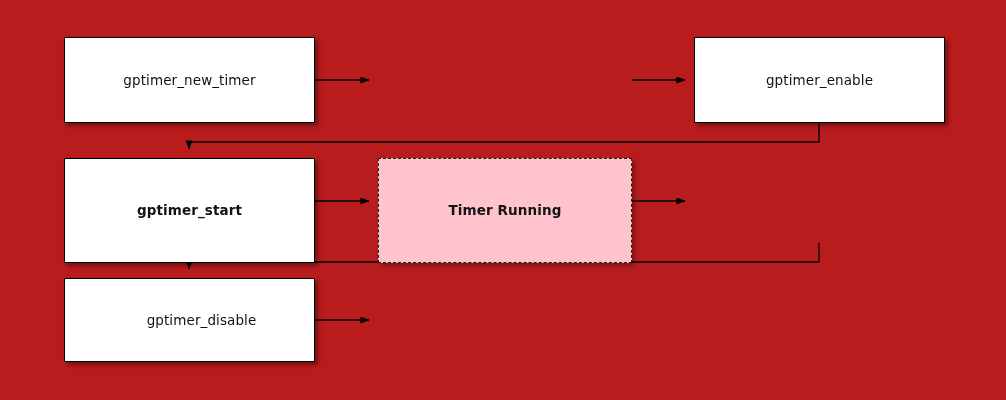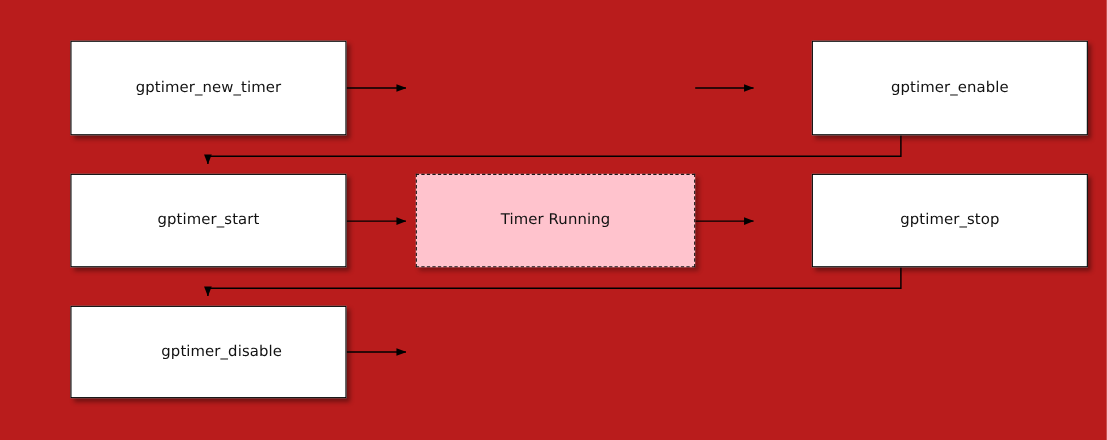--- a/index.html
+++ b/index.html
@@ -43,23 +43,23 @@
   }
   .node.state{
     background:#ffc3cd;
     border:1px dashed #1a1a1a;
     box-shadow:3px 3px 4px rgba(0,0,0,0.30);
     text-align:center;
   }
   
   .c1{left:64px;width:251px;}
   .c2{left:378px;width:254px;}
-  .c3{left:694px;width:251px;margin-left:44px;}
+  .c3{left:694px;width:251px;}
   .r1{top:37px;height:86px;}
-  .r2{top:158px;height:85px;}
+  .r2{top:158px;height:105px;font-weight:bold;}
   .r3{top:278px;height:84px;padding-left:24px;}
 </style>
 </head>
 <body>
 
 <div id="diagram">
 
   <svg class="edges" viewBox="0 0 1006 400" xmlns="http://www.w3.org/2000/svg">
     <defs>
       <marker id="arrowhead" markerWidth="9" markerHeight="7" refX="8.6" refY="3.5" orient="auto" markerUnits="userSpaceOnUse">
@@ -92,22 +92,19 @@
   </div>
 
   <div class="node r2 c1">
     <span class="label">gptimer_start</span>
   </div>
 
   <div class="node state r2 c2">
     <span class="label">Timer Running</span>
   </div>
 
-  <div class="node r2 c3">
-    <span class="label">gptimer_stop</span>
-  </div>
 
   <div class="node r3 c1">
     <span class="label">gptimer_disable</span>
   </div>
 
 
 </div>
 
 </body></html>

